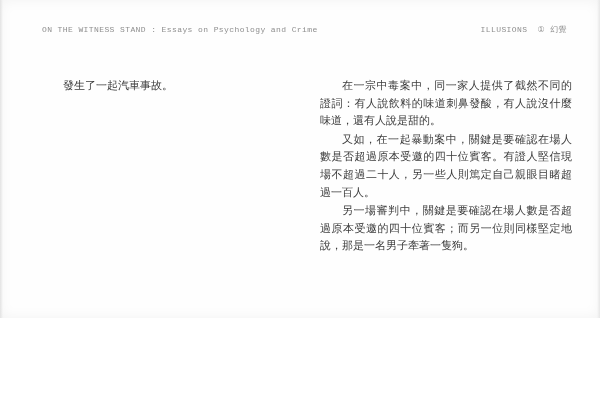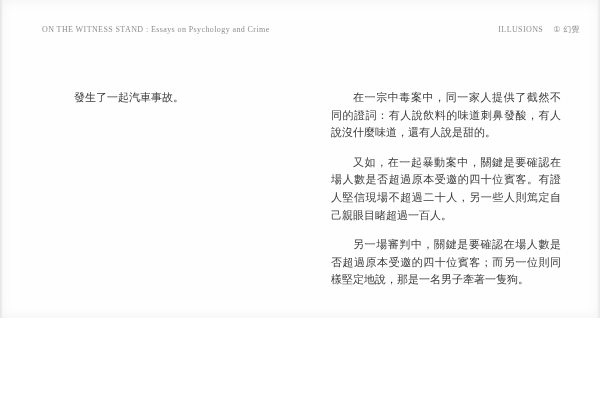--- a/index.html
+++ b/index.html
@@ -5,21 +5,21 @@
   html, body {
     margin: 0;
     padding: 0;
     background: #ffffff;
   }
   .spread {
     position: relative;
     width: 600px;
     height: 318px;
     background: #fefefe;
-    font-family: Liberation Serif, serif;
+    font-family: Liberation Mono, monospace;
     overflow: hidden;
     box-sizing: border-box;
   }
   
   .spread::before {
     content: "";
     position: absolute;
     inset: 0;
     pointer-events: none;
     box-shadow: inset 0 0 14px rgba(0,0,0,0.05);
@@ -40,37 +40,37 @@
   .running-head {
     position: absolute;
     top: 25px;
     font-size: 8px;
     line-height: 10px;
     color: #8e8e8e;
     letter-spacing: 0.4px;
     white-space: nowrap;
   }
   .running-head.left { left: 42px; }
-  .running-head.right { right: 20px; text-align: center; }
+  .running-head.right { right: 33px; text-align: center; }
   .running-head .gap { display: inline-block; width: 10px; }
 
   .page-body {
     position: absolute;
     top: 77px;
     width: 254px;
     font-size: 11px;
     line-height: 17.6px;
     color: #3b3b3b;
     text-align: justify;
     text-justify: inter-ideograph;
   }
   .page-body.left-col { left: 40px; }
   .page-body.right-col { left: 319px; }
   .page-body p.para {
-    margin: 12px;
+    margin: 1px;
     padding: 0;
     text-indent: 2em;
   }
 
   .footnote {
     position: absolute;
     left: 43px;
     top: 337px;
     width: 220px;
   }

